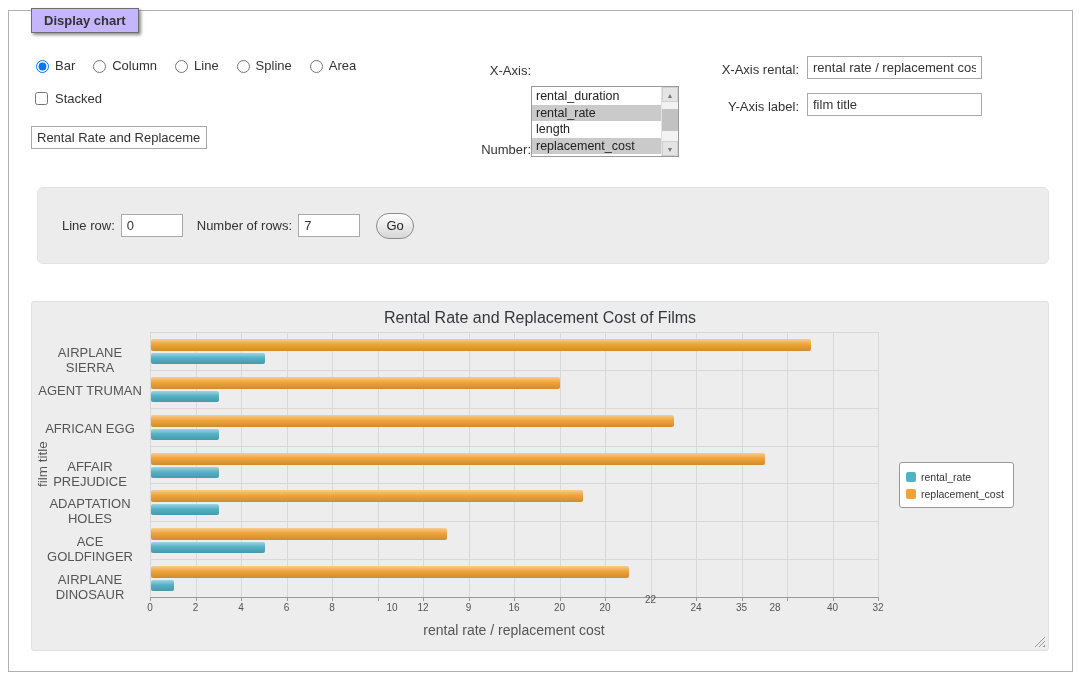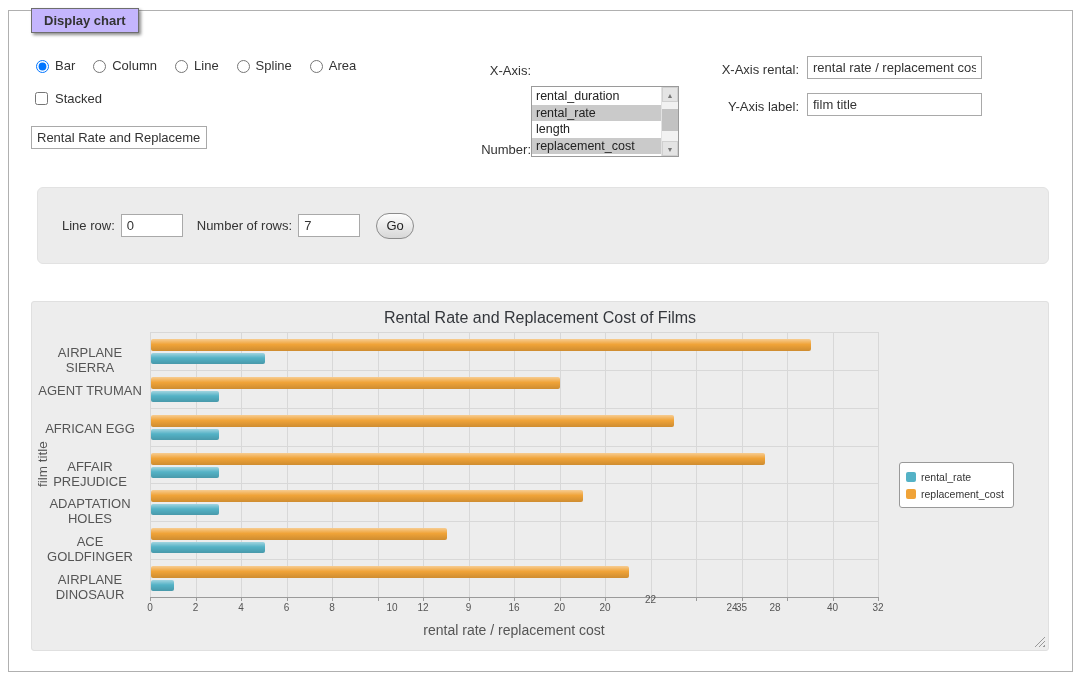--- a/index.html
+++ b/index.html
@@ -237,21 +237,21 @@
       <div class="tick-label" style="left: 189px; top: 300px;">4</div>
       <div class="tick-label" style="left: 234.5px; top: 300px;">6</div>
       <div class="tick-label" style="left: 280px; top: 300px;">8</div>
       <div class="tick-label" style="left: 325.5px; top: 300px; text-align: right;">10</div>
       <div class="tick-label" style="left: 371px; top: 300px;">12</div>
       <div class="tick-label" style="left: 416.5px; top: 300px;">9</div>
       <div class="tick-label" style="left: 462px; top: 300px;">16</div>
       <div class="tick-label" style="left: 507.5px; top: 300px;">20</div>
       <div class="tick-label" style="left: 553px; top: 300px;">20</div>
       <div class="tick-label" style="left: 598.5px; top: 292px;">22</div>
-      <div class="tick-label" style="left: 680px; top: 300px;">24</div>
+      <div class="tick-label" style="left: 644px; top: 300px;">24</div>
       <div class="tick-label" style="left: 689.5px; top: 300px;">35</div>
       <div class="tick-label" style="left: 723px; top: 300px; text-align: center;">28</div>
       <div class="tick-label" style="left: 780.5px; top: 300px;">40</div>
       <div class="tick-label" style="left: 826px; top: 300px;">32</div>
       <div class="cat-label" style="top: 42.9286px;">AIRPLANE SIERRA</div>
       <div class="cat-label" style="top: 80.7857px;">AGENT TRUMAN</div>
       <div class="cat-label" style="top: 118.643px;">AFRICAN EGG</div>
       <div class="cat-label" style="top: 156.5px;">AFFAIR PREJUDICE</div>
       <div class="cat-label" style="top: 194.357px;">ADAPTATION HOLES</div>
       <div class="cat-label" style="top: 232.214px;">ACE GOLDFINGER</div>

